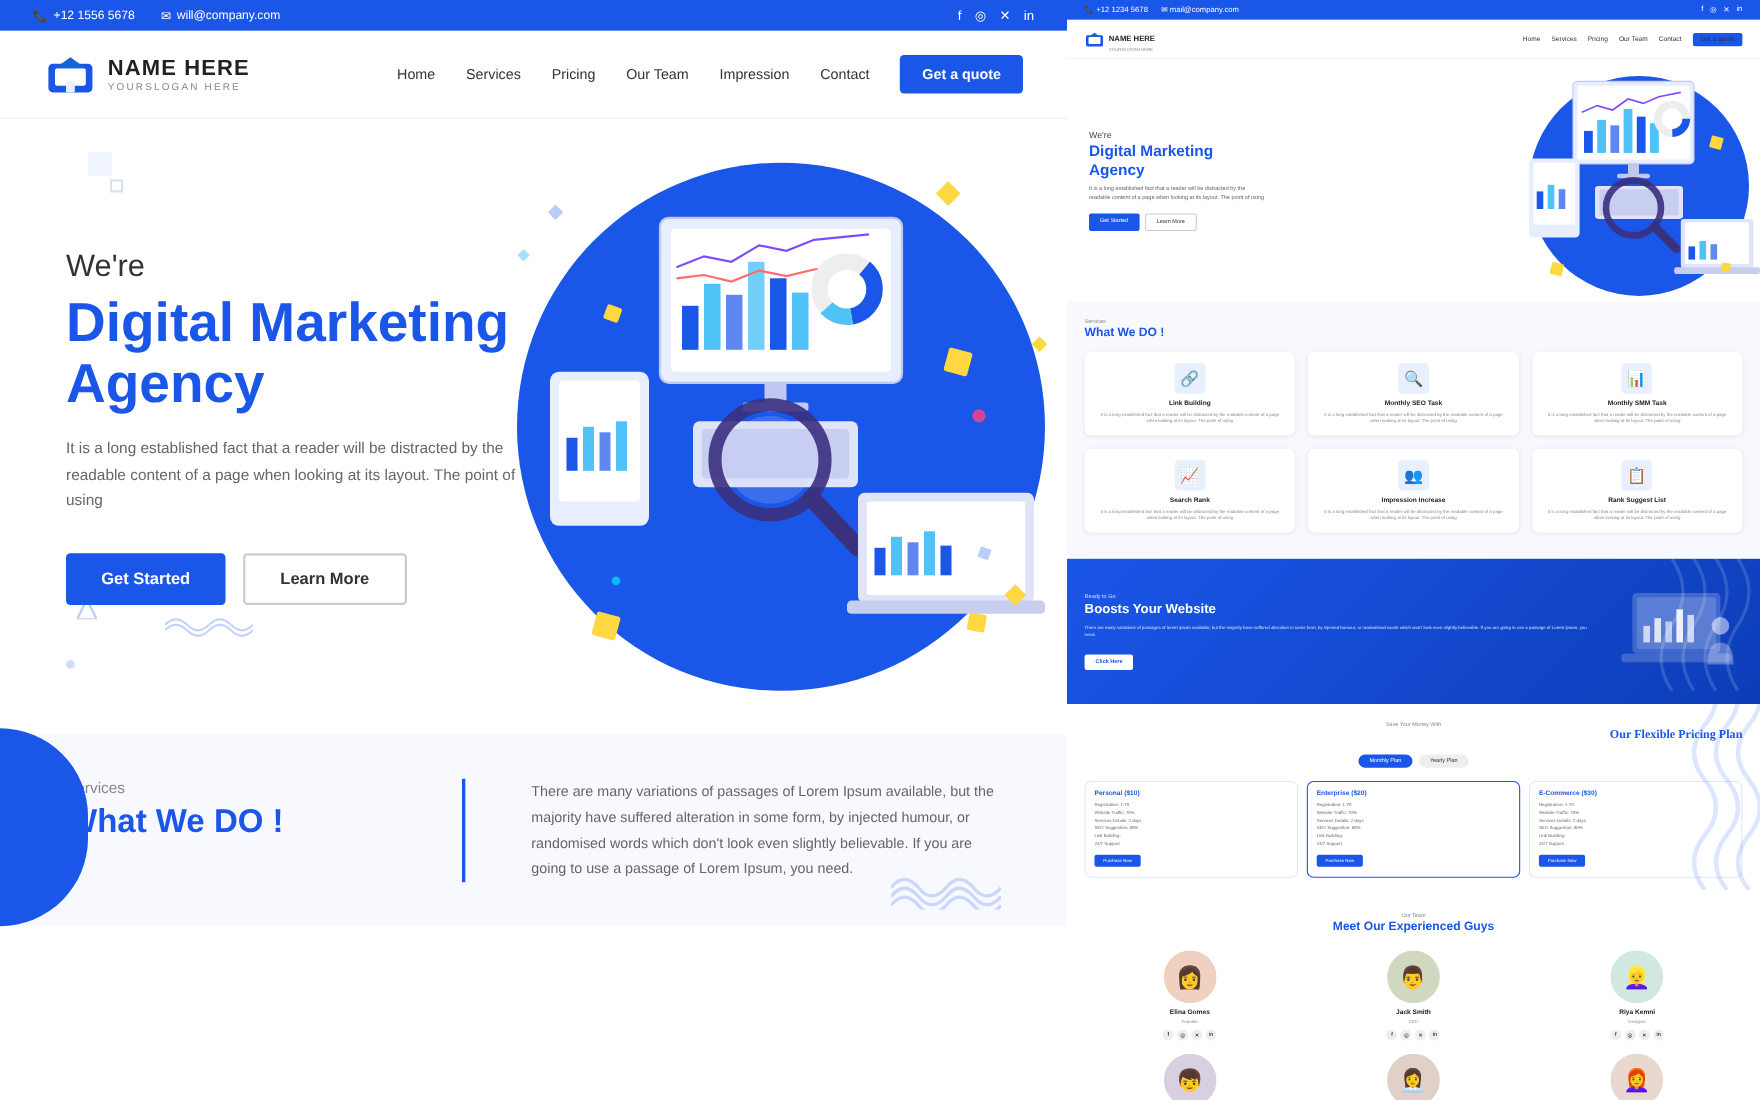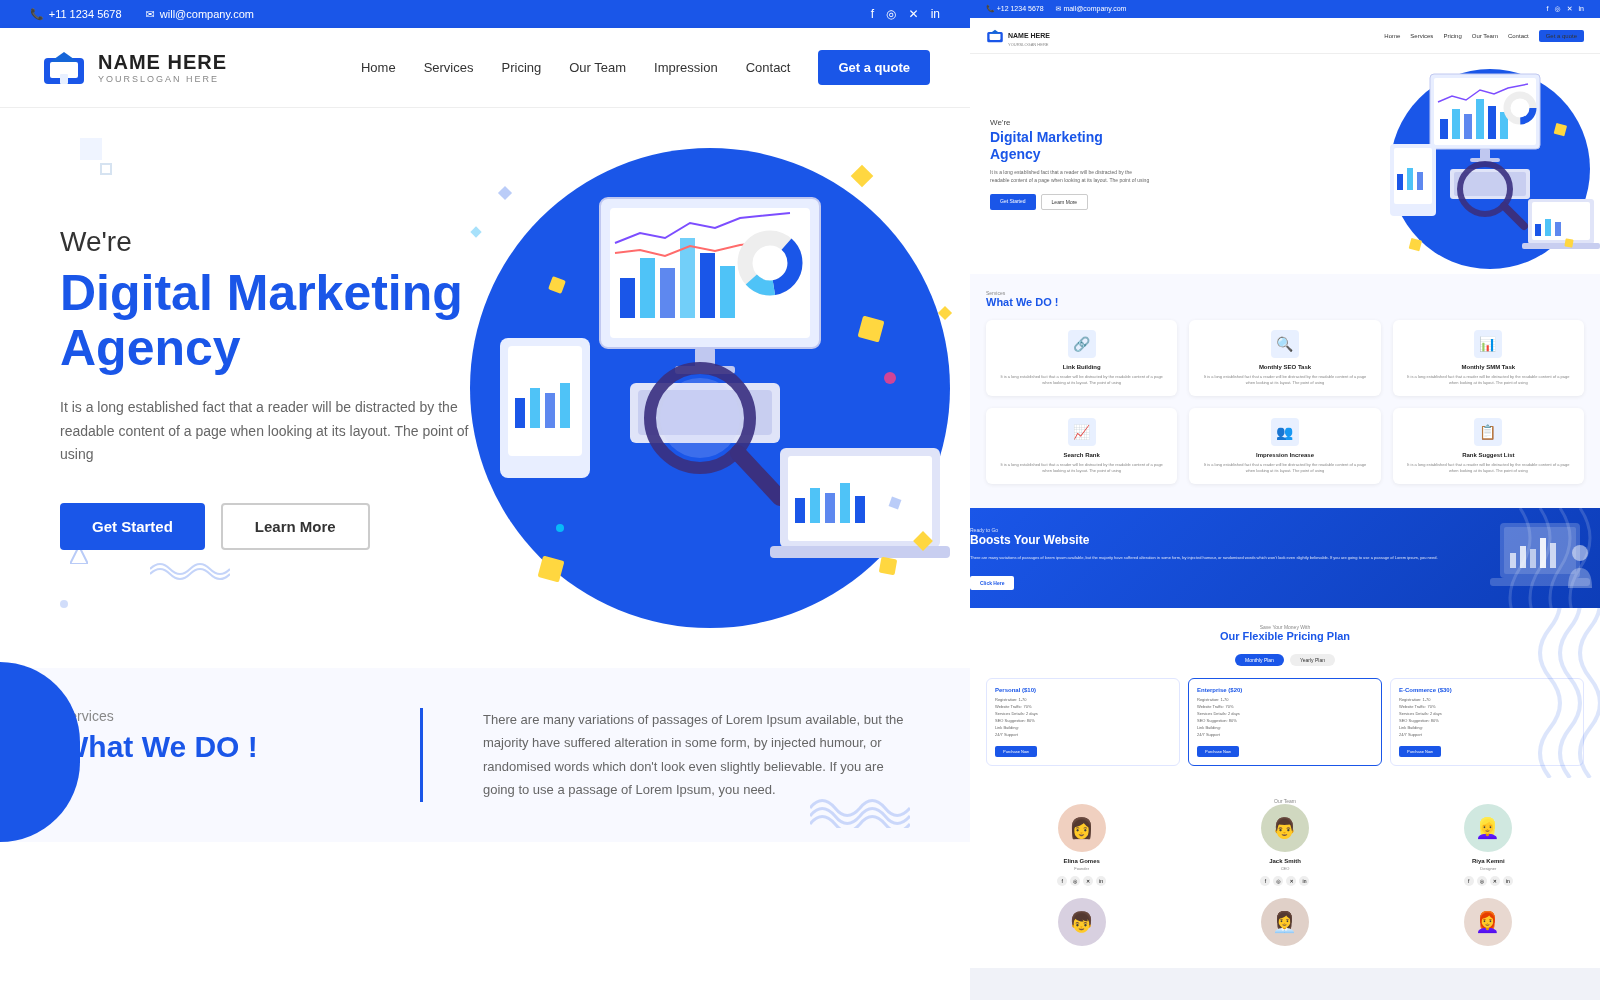--- a/index.html
+++ b/index.html
@@ -431,20 +431,21 @@
     }
     .preview-service-desc {
       font-size: 4px;
       color: #888;
       line-height: 1.5;
     }
 
     
     .preview-boost {
       background: linear-gradient(135deg, #1a56e8 0%, #0d3db8 100%);
+      padding: 16px;
       display: flex;
       align-items: center;
       gap: 16px;
       position: relative;
       overflow: hidden;
     }
     .preview-boost-left {
       flex: 1;
       z-index: 2;
     }
@@ -485,22 +486,23 @@
     }
     .preview-pricing-label {
       font-size: 5px;
       color: #888;
       text-align: center;
     }
     .preview-pricing-title {
       font-size: 11px;
       font-weight: 800;
       color: #1a56e8;
-      text-align: center;
+      text-align: right;
       margin-bottom: 12px;
+      font-family: Liberation Serif, serif;
     }
     .preview-pricing-tabs {
       display: flex;
       justify-content: center;
       gap: 6px;
       margin-bottom: 12px;
     }
     .preview-pricing-tab {
       font-size: 5px;
       padding: 3px 10px;
@@ -617,21 +619,21 @@
     .preview-panel::-webkit-scrollbar-thumb { background: #c0c8e8; border-radius: 2px; }
   </style>
 </head>
 <body>
 
 <div class="main-section">
 
   <div class="top-bar">
     <div class="top-bar-item">
       <span>📞</span>
-      <span>+11 1234 5678</span>
+      <span>+12 1556 5678</span>
     </div>
     <div class="top-bar-item">
       <span>✉</span>
       <span>will@company.com</span>
     </div>
     <div class="top-bar-social">
       <span class="social-icon">f</span>
       <span class="social-icon">◎</span>
       <span class="social-icon">✕</span>
       <span class="social-icon">in</span>
@@ -994,20 +996,21 @@
           <div class="preview-pricing-card-feature">SEO Suggestion: 80%</div>
           <div class="preview-pricing-card-feature">Link Building:</div>
           <div class="preview-pricing-card-feature">24/7 Support</div>
           <span class="preview-pricing-card-btn">Purchase Now</span>
         </div>
       </div>
     </div>
 
     <div class="preview-team">
       <div class="preview-team-label">Our Team</div>
+      <div class="preview-team-title">Meet Our Experienced Guys</div>
       <div class="preview-team-grid">
         <div class="preview-team-card">
           <div class="preview-team-avatar">
             <div class="preview-team-avatar-inner" style="background:#f0d0c0;">👩</div>
           </div>
           <div class="preview-team-name">Elina Gomes</div>
           <div class="preview-team-role">Founder</div>
           <div class="preview-team-socials">
             <div class="preview-team-social">f</div>
             <div class="preview-team-social">◎</div>

